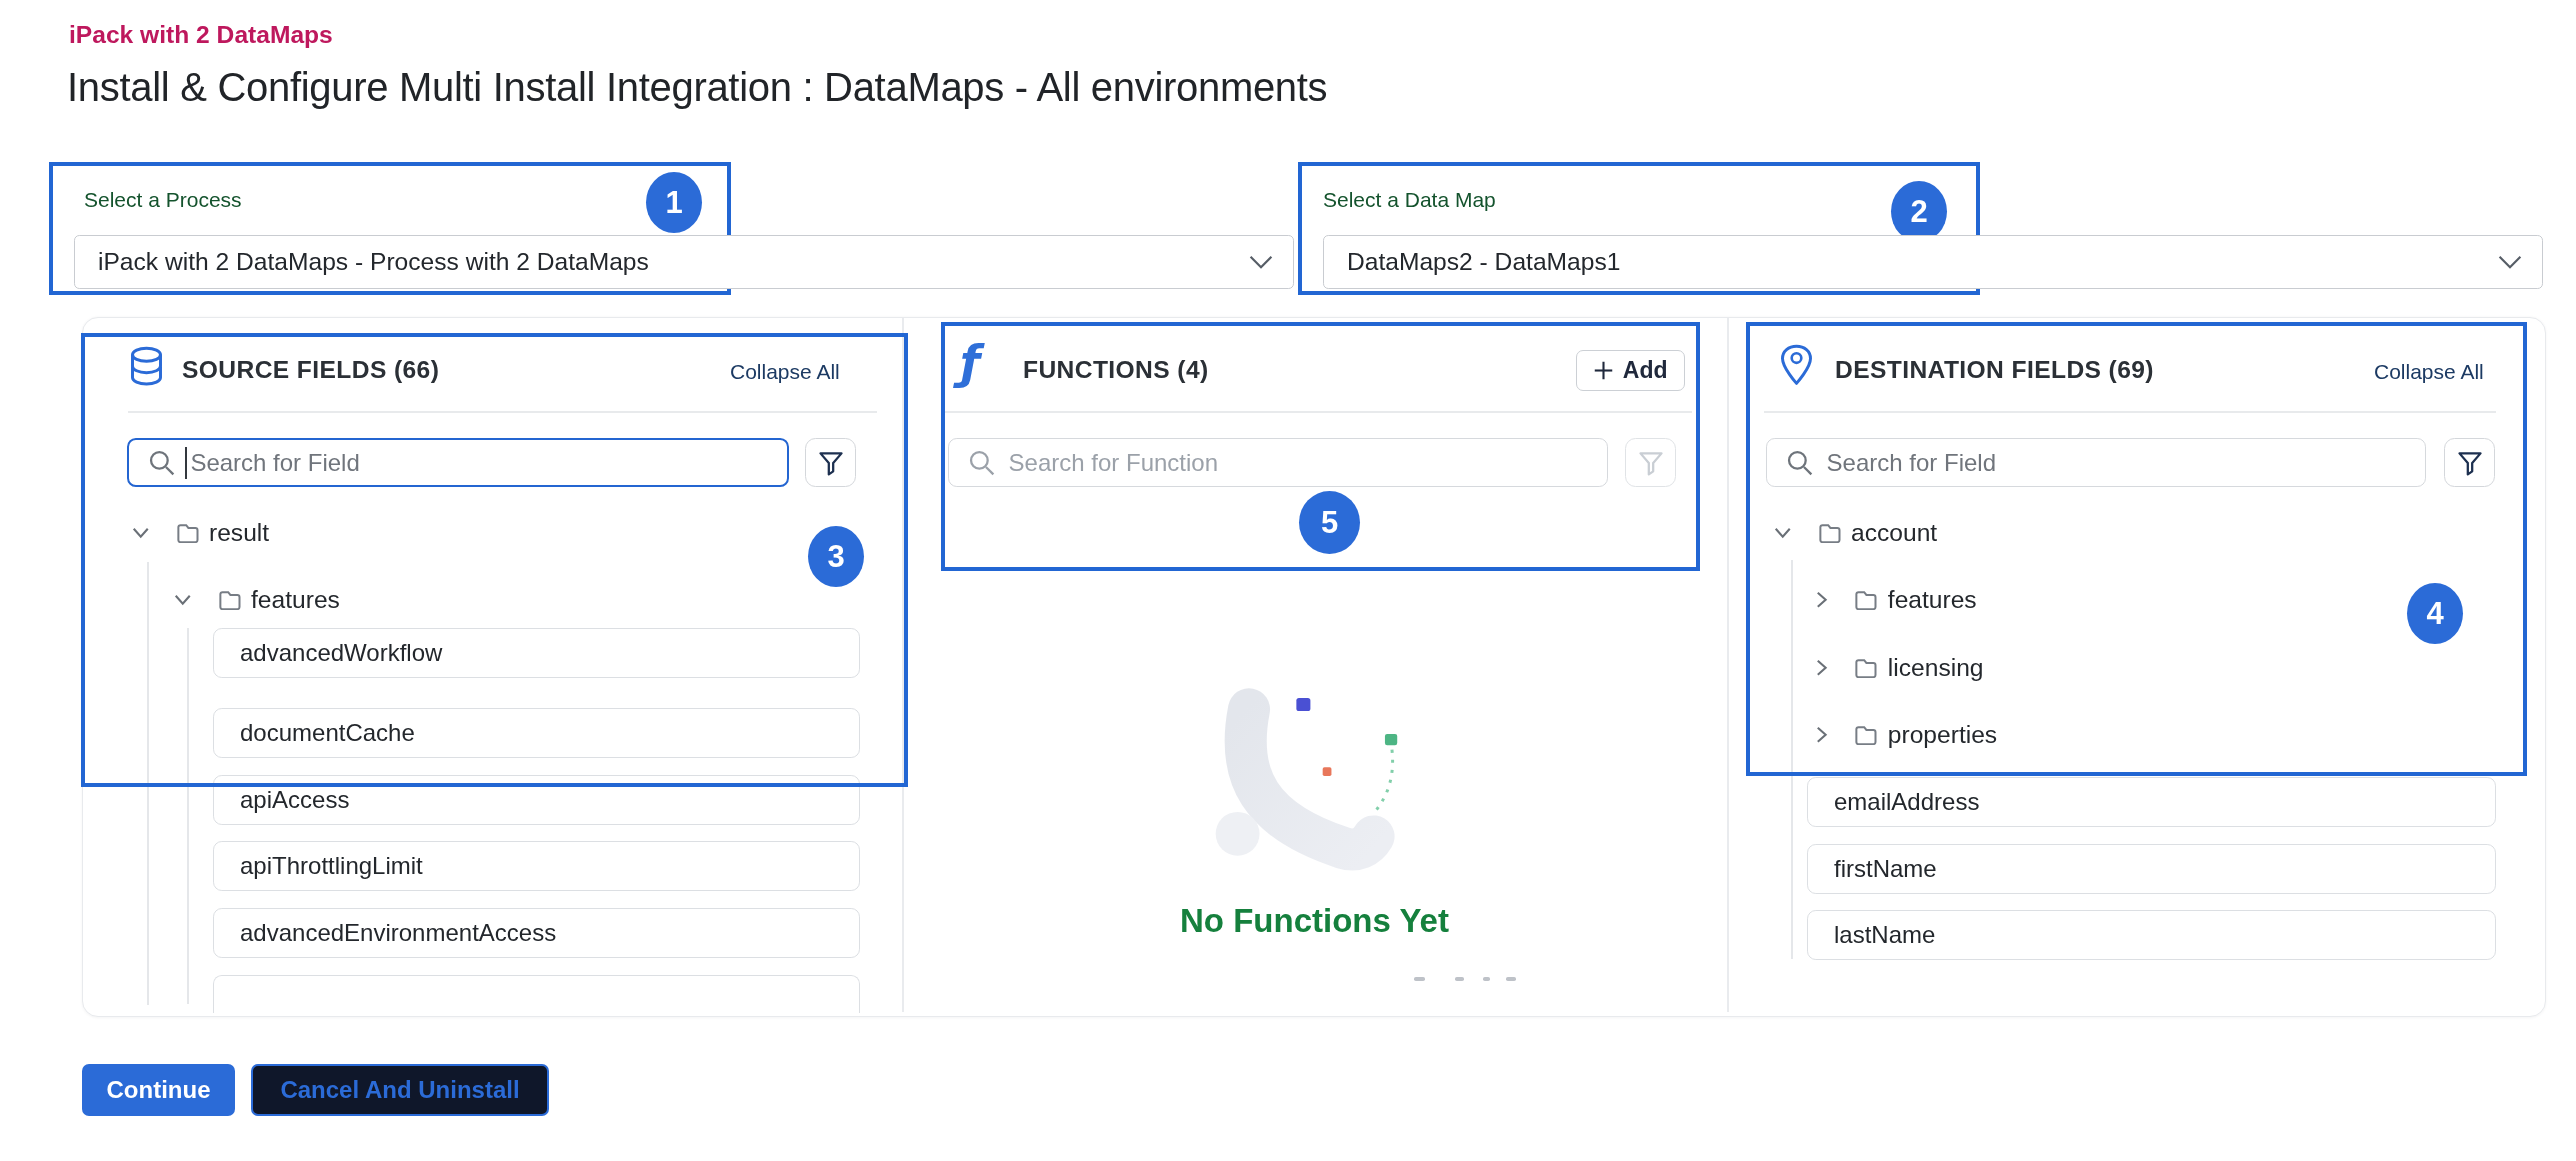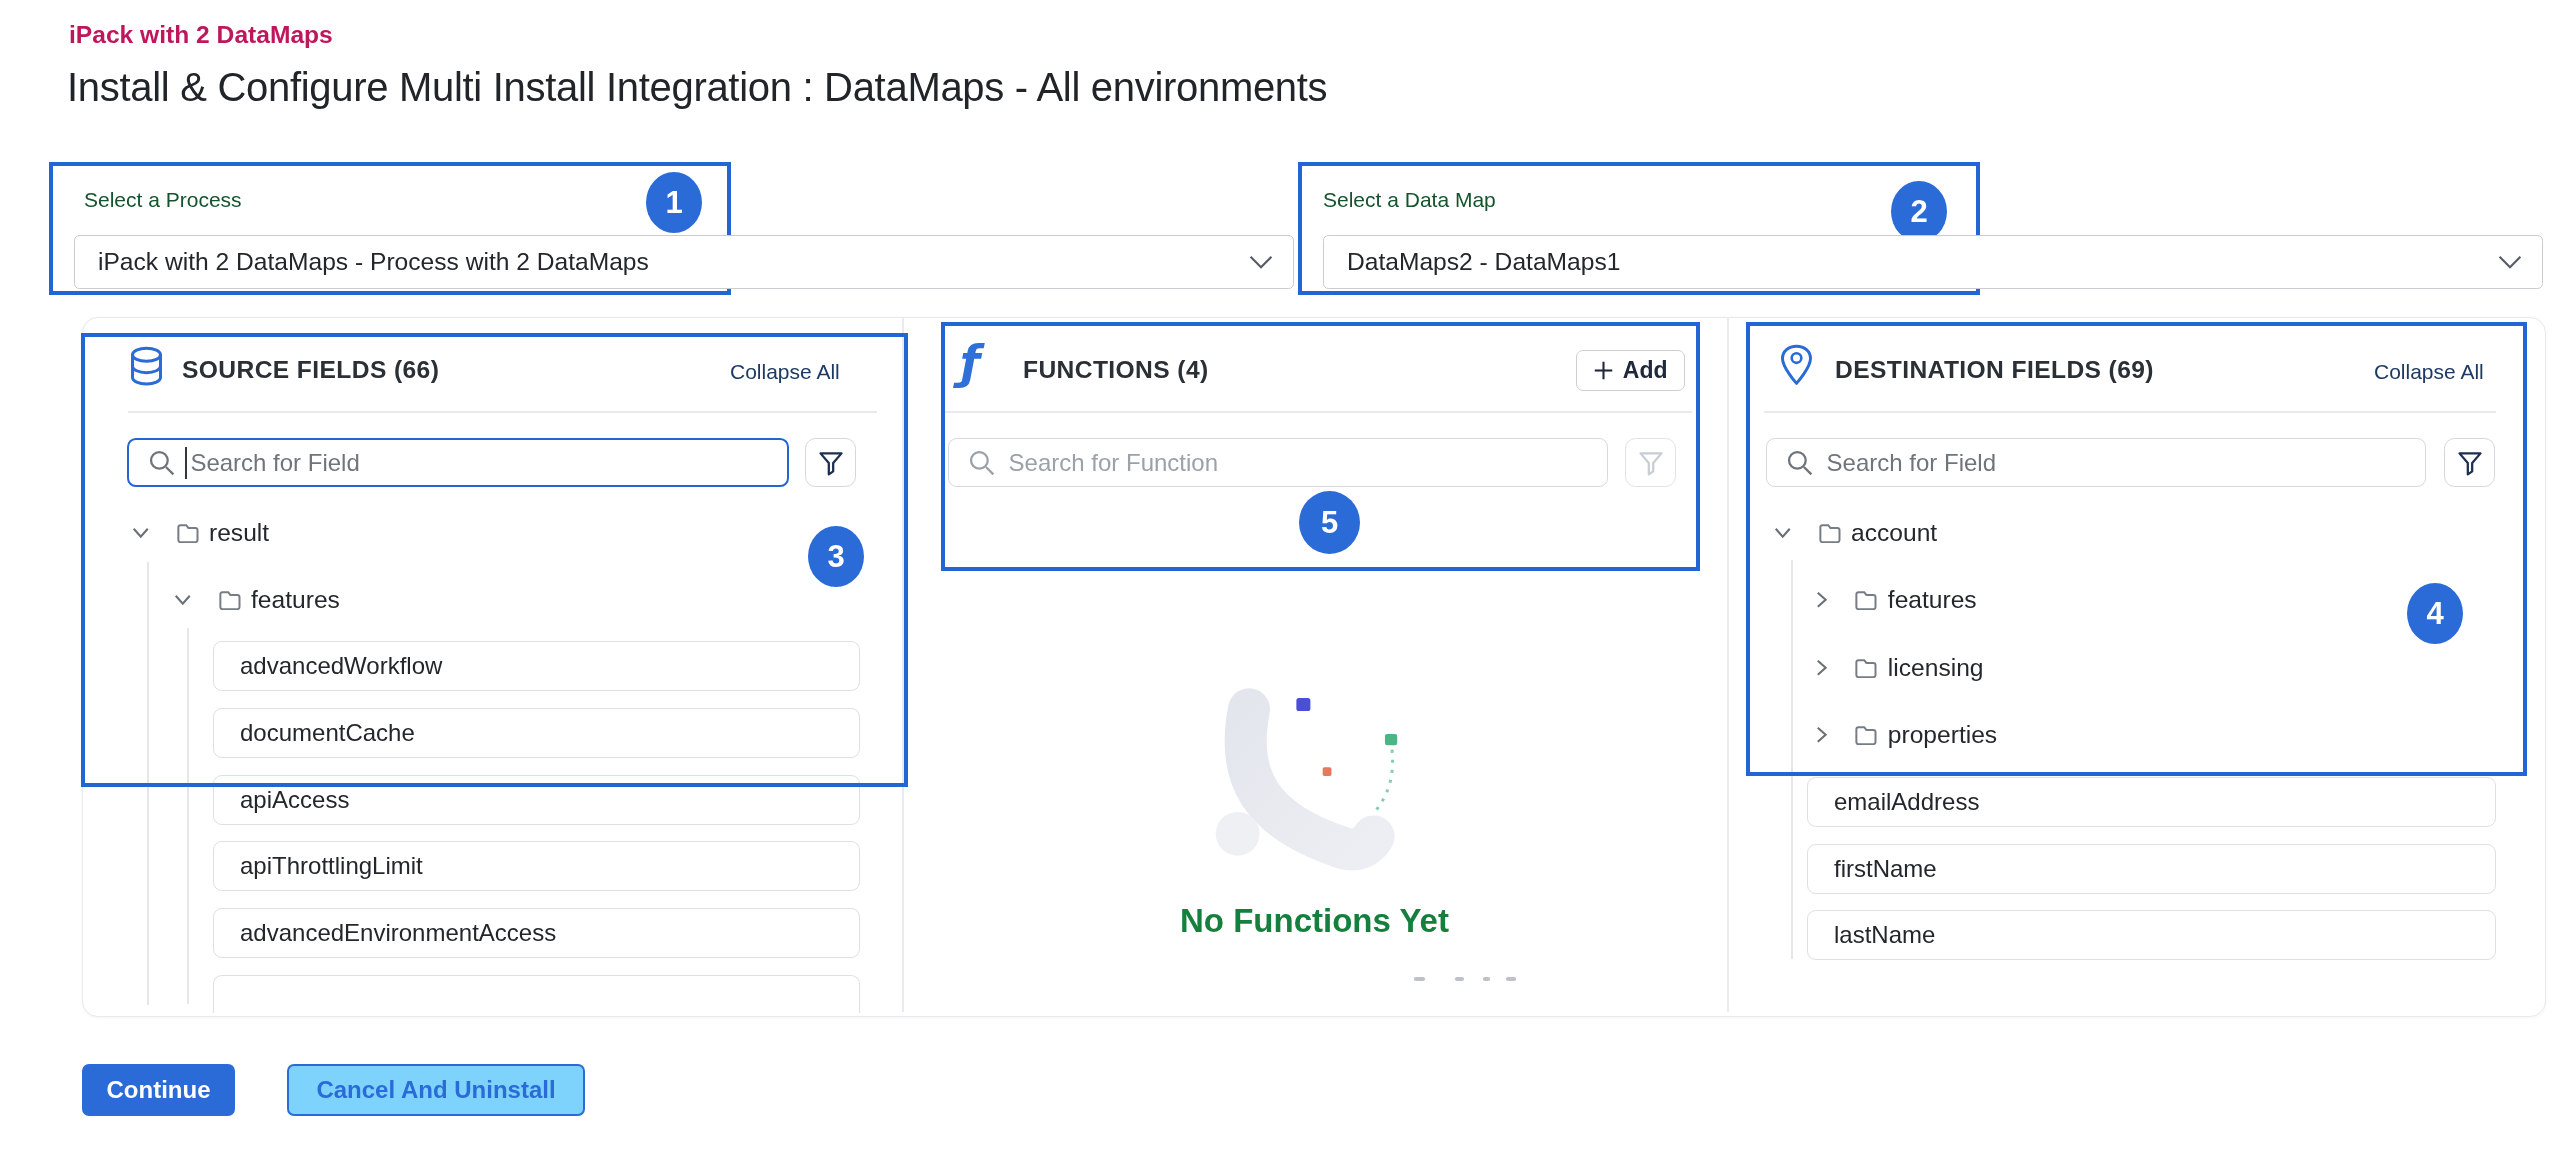--- a/index.html
+++ b/index.html
@@ -52,22 +52,22 @@
   .field-box{background:#fff;border:1.8px solid #dcdfe3;border-radius:8.8px;height:50px;
     box-sizing:border-box;display:flex;align-items:center;padding-left:26px;cursor:grab;}
   .field-box span{font-size:24px;color:#23272c;}
   .field-box.clipped{height:38px;border-bottom:none;border-radius:8.8px 8.8px 0 0;}
   
   .empty-title{font-size:33px;font-weight:700;color:#15803d;text-align:center;}
   .mark{position:absolute;height:3.5px;background:#a8adb5;opacity:.75;border-radius:1.8px;}
   
   .btn-primary{background:#2b6bd7;border:none;border-radius:7px;color:#fff;font-size:24px;
     font-weight:700;font-family:inherit;cursor:pointer;}
-  .btn-secondary{background:#7dd3fc;border:2.6px solid #2b6bd7;border-radius:7px;color:#2b6bd7;
-    font-size:24px;font-weight:700;font-family:inherit;cursor:pointer;box-sizing:border-box;margin-left:36px;}
+  .btn-secondary{background:#0f172a;border:2.6px solid #2b6bd7;border-radius:7px;color:#2b6bd7;
+    font-size:24px;font-weight:700;font-family:inherit;cursor:pointer;box-sizing:border-box;}
   .fn-glyph{font-family:"DejaVu Sans",sans-serif;font-style:italic;font-weight:600;
     font-size:46px;color:#2f6fd8;line-height:1;}
 </style>
 </head>
 <body>
 
 <div id="stage">
 
   <div class="abs breadcrumb" style="left:69px;top:21px;">iPack with 2 DataMaps</div>
   <div class="abs page-title" style="left:67px;top:65px;">Install &amp; Configure Multi Install Integration : DataMaps - All environments</div>
@@ -134,21 +134,21 @@
     <svg width="17.5" height="12.3" viewBox="0 0 20 14">
       <polyline points="2,2 10,11 18,2" fill="none" stroke="#6a7077" stroke-width="2.4"></polyline>
     </svg>
     <svg width="23" height="20" viewBox="0 0 26 23" style="margin-left:26px;">
       <path d="M2.5 19.5 V5 q0-2.5 2.5-2.5 h6.5 l2.5 3.2 h8 q2.5 0 2.5 2.5 v11.3 q0 2.5-2.5 2.5 H5 q-2.5 0-2.5-2.5 Z" fill="none" stroke="#777d85" stroke-width="2.3"></path>
     </svg>
     <span class="tree-label">features</span>
   </div>
   <div class="abs connector" style="left:187px;top:628px;height:376px;"></div>
 
-  <div class="abs field-box" style="left:213px;top:641px;width:647px;">
+  <div class="abs field-box" style="left:213px;top:628px;width:647px;">
     <span>advancedWorkflow</span>
   </div>
   <div class="abs field-box" style="left:213px;top:708px;width:647px;">
     <span>documentCache</span>
   </div>
   <div class="abs field-box" style="left:213px;top:775px;width:647px;">
     <span>apiAccess</span>
   </div>
   <div class="abs field-box" style="left:213px;top:841px;width:647px;">
     <span>apiThrottlingLimit</span>

